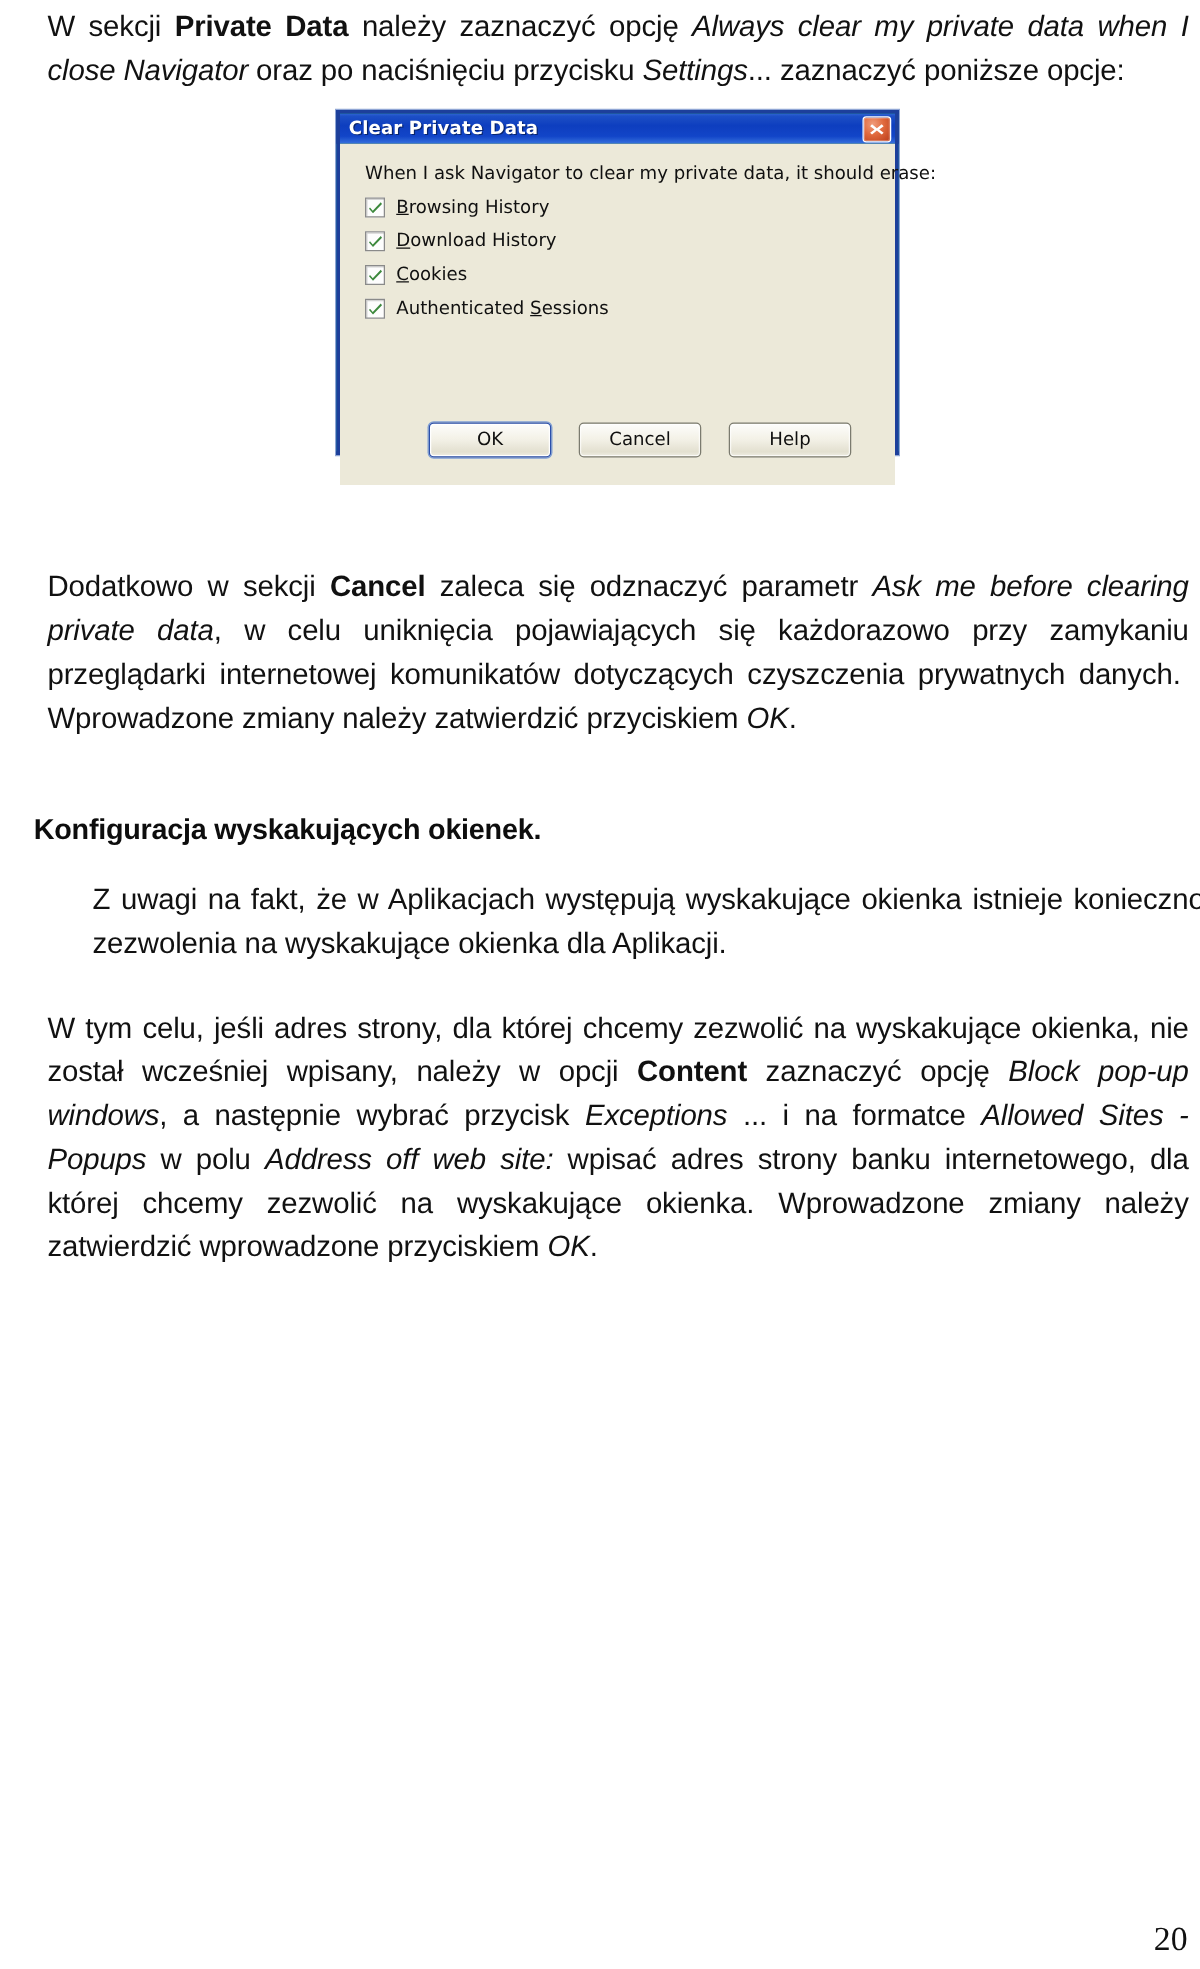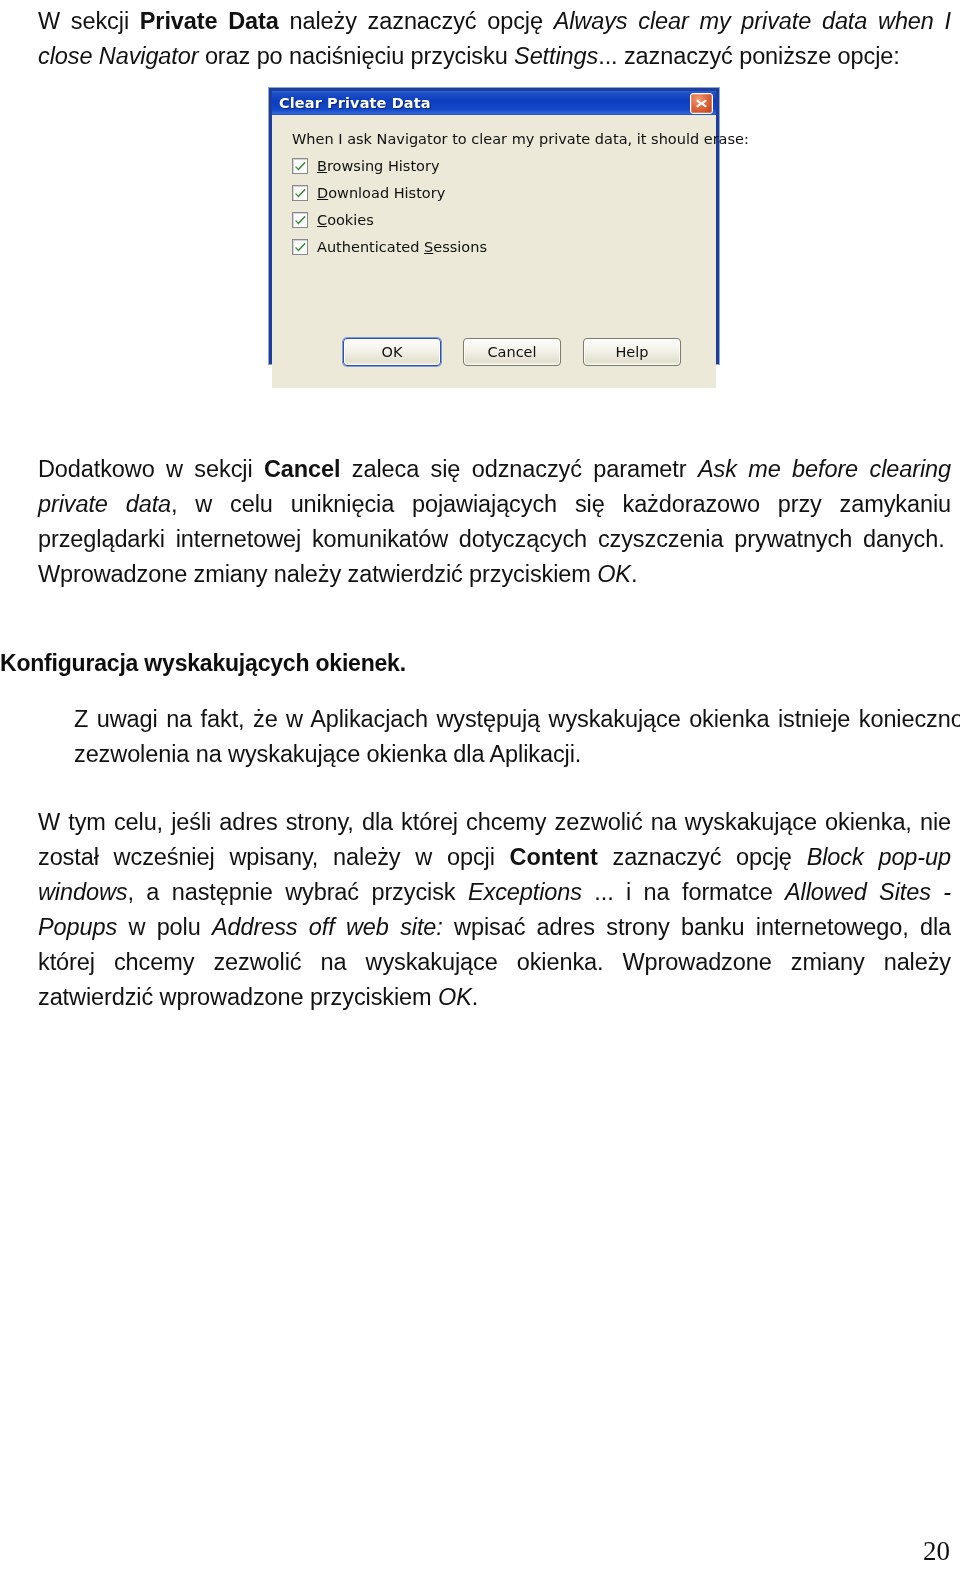--- a/index.html
+++ b/index.html
@@ -37,20 +37,21 @@
   .para i, .para em { font-style: italic; }
   .para b, .para strong { font-weight: bold; }
 
   .heading {
     position: absolute;
     font-size: 23px;
     font-weight: bold;
     line-height: 30px;
     letter-spacing: -0.2px;
     color: #0d0d0d;
+    margin-left: 27px;
   }
 
   .pageno {
     position: absolute;
     right: 10px;
     bottom: 8px;
     font-family: "Liberation Serif", serif;
     font-size: 27px;
     color: #111;
   }

